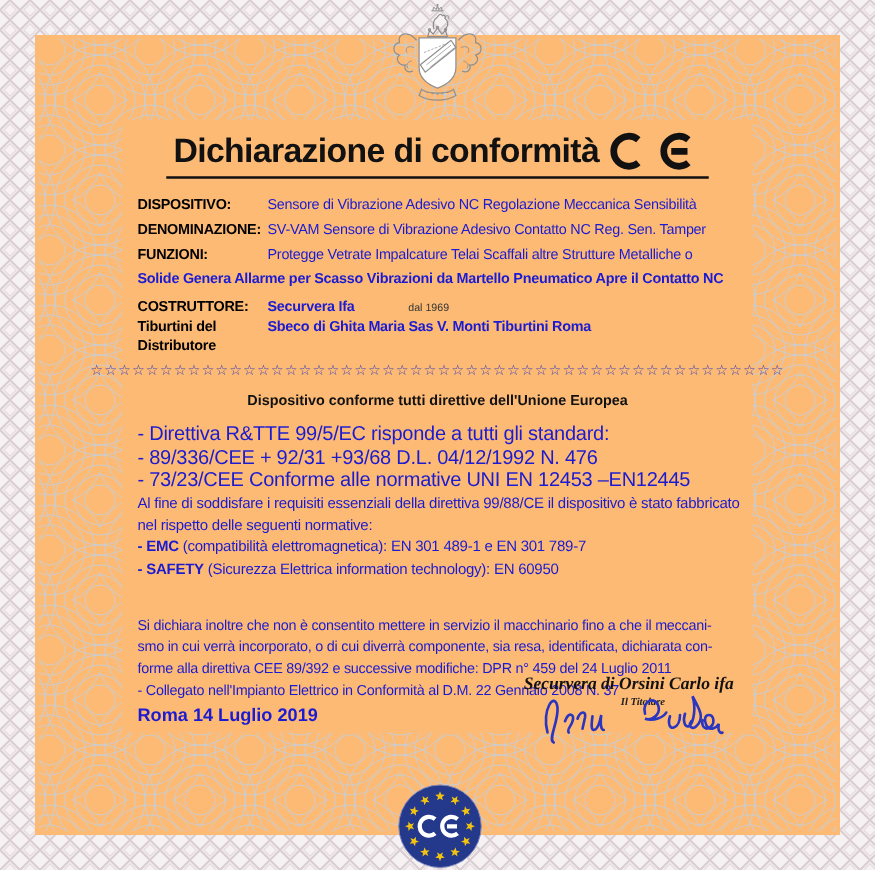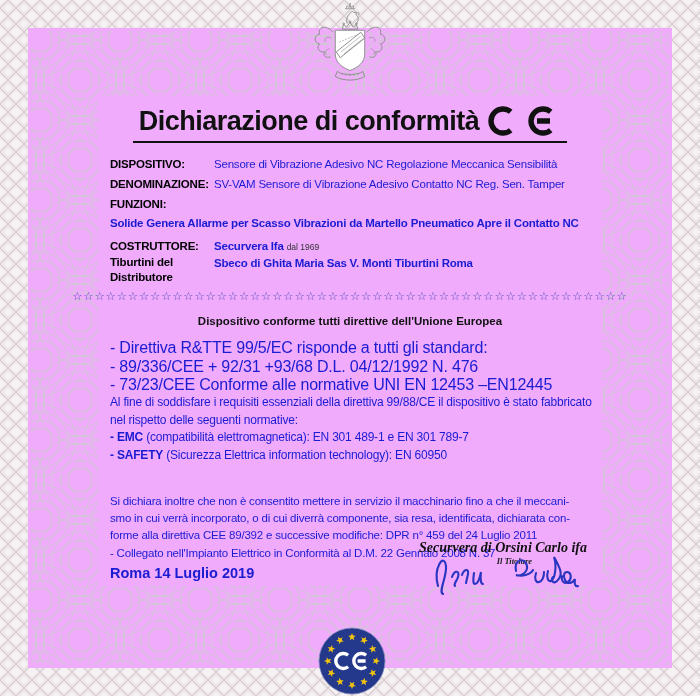--- a/index.html
+++ b/index.html
@@ -1,18 +1,18 @@
 <!DOCTYPE html>
 <html><head>
 <meta charset="utf-8">
 <style>
   * { margin:0; padding:0; box-sizing:border-box; }
   html,body { width:700px; height:696px; background:#fff; overflow:hidden;
     font-family:"Liberation Sans", sans-serif; }
-  .page { position:relative; width:700px; height:696px; background:#f0abfc; }
+  .page { position:relative; width:700px; height:696px; background:#fdba74; }
   .border-svg, .crest-svg { position:absolute; }
   .border-svg { left:0; top:0; }
   .crest-svg { left:296px; top:2px; }
 
   .title-wrap { position:absolute; top:104px; left:0; width:700px; text-align:center; }
   .title-inner { display:inline-block; border-bottom:2px solid #111; padding:0 6px 3px 6px; }
   .title-text { font-size:27px; font-weight:bold; color:#111; letter-spacing:-0.5px;
     vertical-align:middle; }
   .ce-title { vertical-align:middle; margin-left:8px; }
 
@@ -21,21 +21,21 @@
   .flabel { width:104px; flex:none; font-weight:bold; font-size:11.5px; color:#000;
     letter-spacing:-0.2px; }
   .fvalue { flex:1; font-weight:normal; font-size:11.5px; color:#1b1bd2; letter-spacing:-0.2px; }
   .fullline { line-height:18px; font-weight:bold; font-size:11.5px; color:#1b1bd2;
     letter-spacing:-0.2px; }
   .costrut { display:flex; margin-top:7px; }
   .ccol-l { width:104px; flex:none; font-weight:bold; font-size:11.5px; color:#000;
     line-height:15.5px; letter-spacing:-0.2px; }
   .ccol-r { flex:1; font-weight:bold; font-size:11.5px; color:#1b1bd2; line-height:15.5px;
     letter-spacing:-0.2px; }
-  .suffix { font-weight:normal; font-size:8.5px; color:#333; letter-spacing:0; }
+  .suffix { font-weight:normal; font-size:8.5px; color:#333; letter-spacing:0;margin-left:40px; }
 
   .stars { position:absolute; top:289px; left:0; width:700px; text-align:center;
     color:#4646b6; font-size:11.5px; letter-spacing:0.8px; }
   .conf-heading { position:absolute; top:315px; left:0; width:700px; text-align:center;
     font-size:11.5px; font-weight:bold; color:#111; }
   .directives { position:absolute; top:339px; left:110px; width:484px; font-size:16px;
     font-weight:normal; color:#1b1bd2; line-height:18.5px; letter-spacing:-0.2px; }
   .norms { position:absolute; top:394px; left:110px; width:488px; font-size:12px;
     color:#1b1bd2; line-height:17.5px; letter-spacing:-0.2px; }
   .declaration { position:absolute; top:493px; left:110px; width:488px; font-size:11.5px;
@@ -145,20 +145,21 @@
     <div class="fieldrow">
       <span class="flabel">DISPOSITIVO:</span>
       <span class="fvalue">Sensore di Vibrazione Adesivo NC Regolazione Meccanica Sensibilità</span>
     </div>
     <div class="fieldrow">
       <span class="flabel">DENOMINAZIONE:</span>
       <span class="fvalue">SV-VAM Sensore di Vibrazione Adesivo Contatto NC Reg. Sen. Tamper</span>
     </div>
     <div class="fieldrow">
       <span class="flabel">FUNZIONI:</span>
+      <span class="fvalue">Protegge Vetrate Impalcature Telai Scaffali altre Strutture Metalliche o</span>
     </div>
     <div class="fullline">Solide Genera Allarme per Scasso Vibrazioni da Martello Pneumatico Apre il Contatto NC</div>
 
     <div class="costrut">
       <div class="ccol-l">
         <div>COSTRUTTORE:</div>
         <div>Tiburtini del</div>
         <div>Distributore</div>
       </div>
       <div class="ccol-r">

